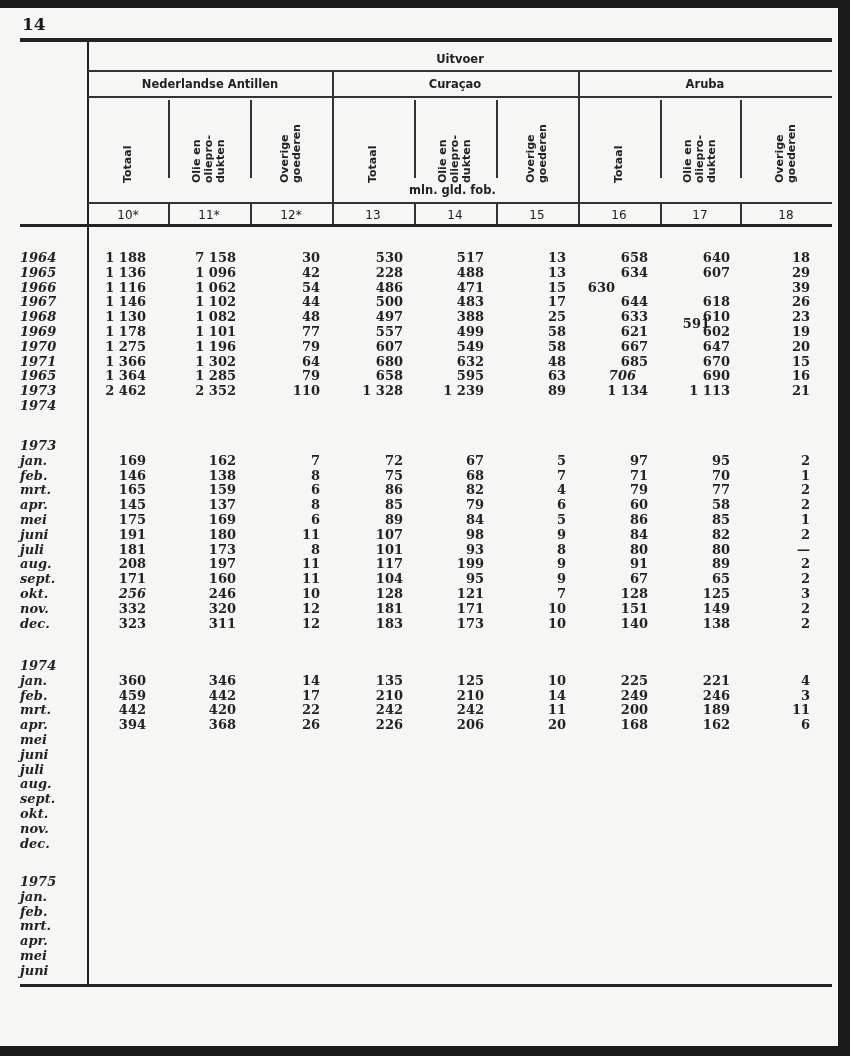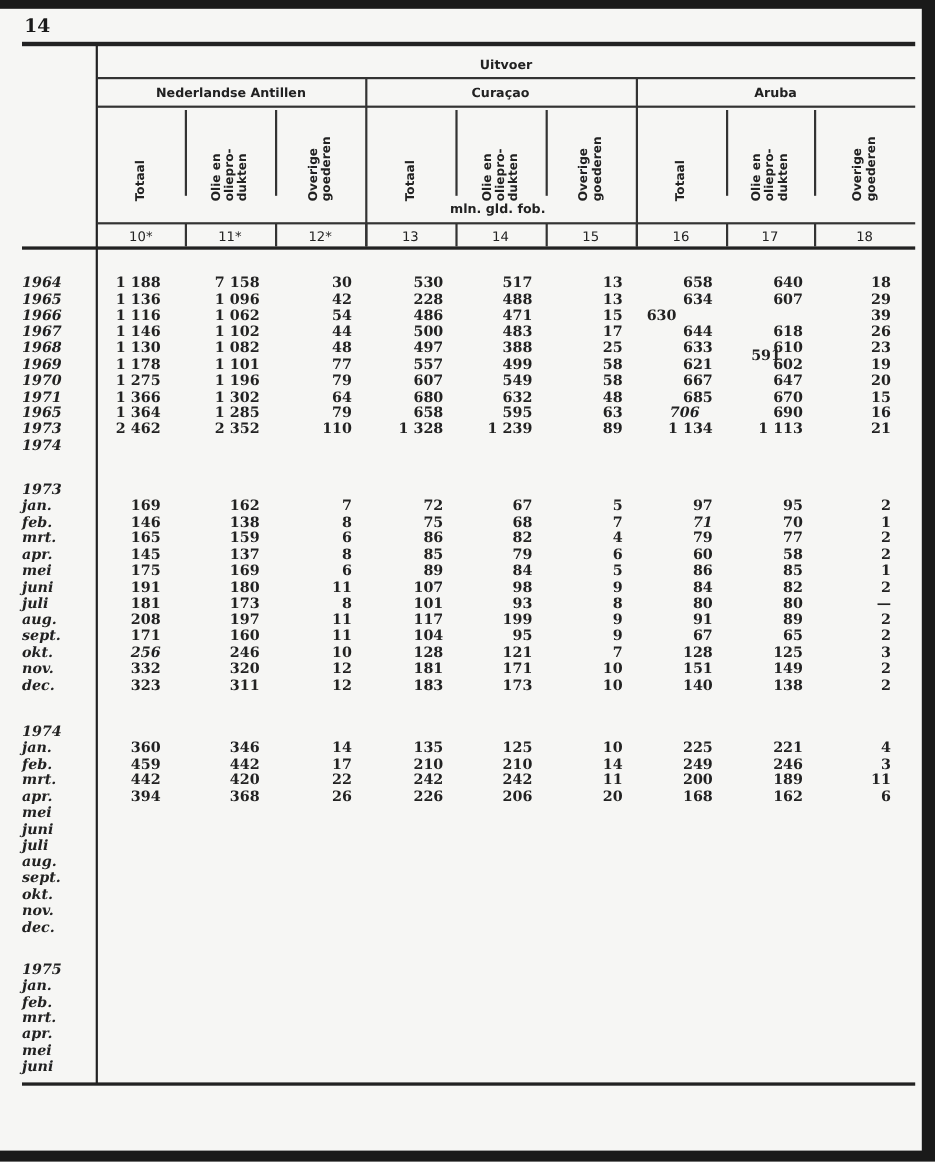--- a/index.html
+++ b/index.html
@@ -233,21 +233,21 @@
         <span class="cell" style="left:740px;width:70px;">2</span>
       </div>
       <div class="row" style="top:459.6px;">
         <span class="lbl">feb.</span>
         <span class="cell" style="left:76px;width:70px;">146</span>
         <span class="cell" style="left:166px;width:70px;">138</span>
         <span class="cell" style="left:250px;width:70px;">8</span>
         <span class="cell" style="left:333px;width:70px;">75</span>
         <span class="cell" style="left:414px;width:70px;">68</span>
         <span class="cell" style="left:496px;width:70px;">7</span>
-        <span class="cell" style="left:578px;width:70px;font-style:italic;">71</span>
+        <span class="cell" style="left:578px;width:70px;">71</span>
         <span class="cell" style="left:660px;width:70px;">70</span>
         <span class="cell" style="left:740px;width:70px;">1</span>
       </div>
       <div class="row" style="top:474.4px;">
         <span class="lbl">mrt.</span>
         <span class="cell" style="left:76px;width:70px;">165</span>
         <span class="cell" style="left:166px;width:70px;">159</span>
         <span class="cell" style="left:250px;width:70px;">6</span>
         <span class="cell" style="left:333px;width:70px;">86</span>
         <span class="cell" style="left:414px;width:70px;">82</span>

